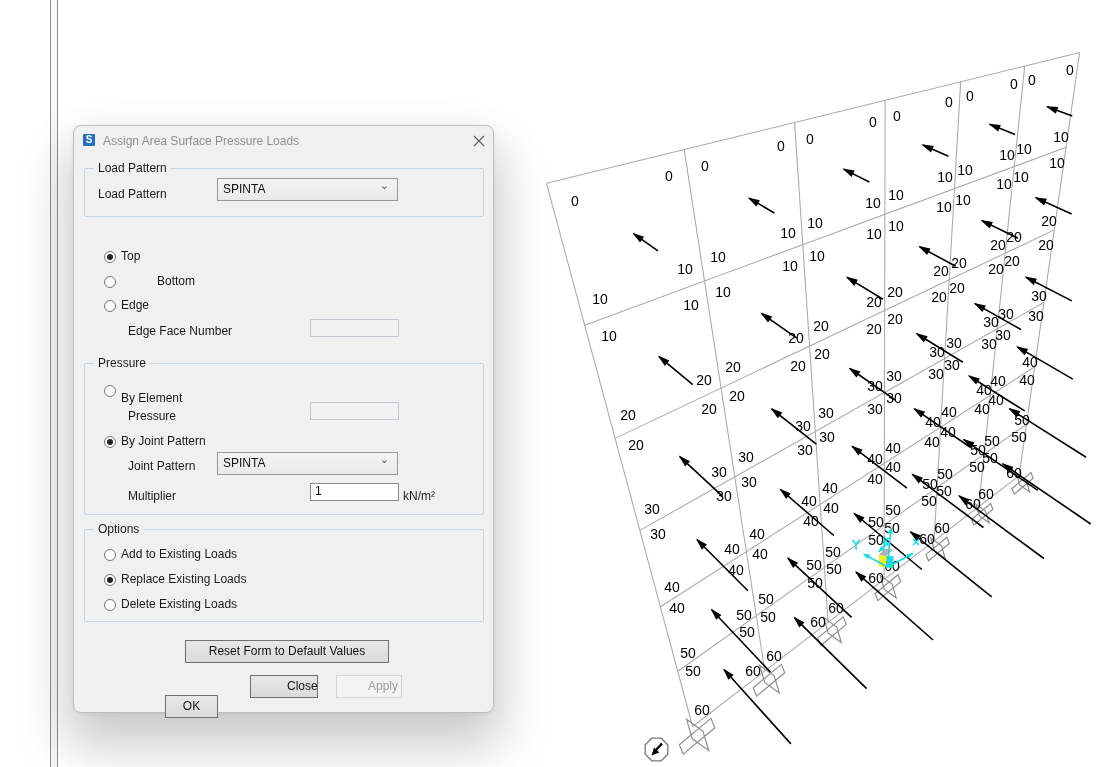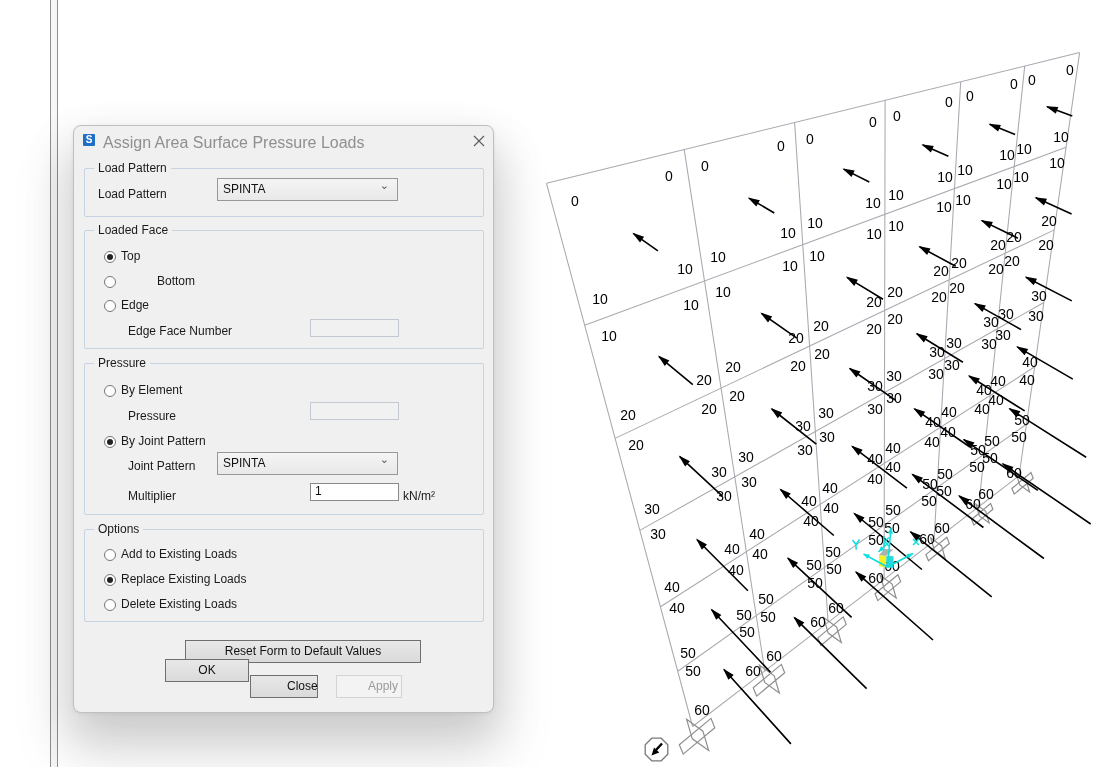--- a/index.html
+++ b/index.html
@@ -7,21 +7,21 @@
 
 #strip { position:absolute; left:50px; top:0; width:8px; height:767px;
   background:#f7f7f7; border-left:1px solid #8c8f94; border-right:1px solid #8c8f94; }
 
 #dlg { position:absolute; left:73px; top:125px; width:421px; height:588px;
   background:#f0f0f0; border:1px solid #bfbfbf; border-radius:8px;
   box-shadow:0 22px 45px 4px rgba(0,0,0,0.15), 0 36px 60px 10px rgba(0,0,0,0.08), 0 1px 4px rgba(0,0,0,0.06); }
 #titlebar { position:absolute; left:0; top:0; width:100%; height:30px; }
 #sicon { position:absolute; left:9px; top:8px; width:12px; height:12px; background:#1f6fc5;
   color:#fff; font-size:10px; font-weight:bold; text-align:center; line-height:12px; border-radius:1px;}
-#title { position:absolute; left:29px; top:8px; font-size:16px; color:#8f8f8f; }
+#title { position:absolute; left:29px; top:8px; font-size:12px; color:#8f8f8f; }
 #xbtn { position:absolute; right:8px; top:9px; width:12px; height:12px; }
 .grp { position:absolute; left:10px; width:400px; border:1px solid #c5d3e2; border-radius:2px; }
 .grp > .cap { position:absolute; left:9px; top:-8px; background:#f0f0f0; padding:0 4px; font-size:12px; color:#1a1a1a; }
 .lbl { position:absolute; font-size:12px; color:#1a1a1a; white-space:nowrap; margin-top:-1px; }
 .radio { position:absolute; width:12px; height:12px; border:1px solid #767676; border-radius:50%; background:#fff; }
 .radio.sel::after { content:""; position:absolute; left:2px; top:2px; width:6px; height:6px; border-radius:50%; background:#222; }
 .combo { position:absolute; left:143px; width:181px; height:23px; border:1px solid #989898;
   background:linear-gradient(#f4f4f4,#e9e9e9); font-size:12px; color:#111; padding:3px 0 12px 5px; }
 .combo::after { content:"\2304"; position:absolute; right:8px; top:0px; color:#555; font-size:11px; }
 .field { position:absolute; left:236px; width:89px; height:18px; border:1px solid #c3c9d2; background:#f1f1f1; }
@@ -216,55 +216,52 @@
           <path d="M1 1L11 11M11 1L1 11" stroke="#5a5a5a" stroke-width="1.1"></path>
         </svg>
     </div>
 
     <div class="grp" style="top:42px; height:49px;">
         <div class="cap">Load Pattern</div>
       </div>
     <div class="lbl" style="left:24px; top:62px;">Load Pattern</div>
     <div class="combo" style="top:52px;">SPINTA</div>
 
-    <div class="grp" style="top:104px; height:119px;">
-        <div class="cap">Loaded Face</div>
-      </div>
     <div class="radio sel" style="left:30px; top:125px;"></div>
       <div class="lbl" style="left:47px; top:124px;">Top</div>
     <div class="radio" style="left:30px; top:150px;"></div>
       <div class="lbl" style="left:47px; top:149px;margin-left:36px;">Bottom</div>
     <div class="radio" style="left:30px; top:174px;"></div>
       <div class="lbl" style="left:47px; top:173px;">Edge</div>
     <div class="lbl" style="left:54px; top:199px;">Edge Face Number</div>
     <div class="field" style="top:193px;"></div>
 
     <div class="grp" style="top:237px; height:152px;">
         <div class="cap">Pressure</div>
       </div>
     <div class="radio" style="left:30px; top:259px;"></div>
-      <div class="lbl" style="left:47px; top:258px;">By Element</div>
+      <div class="lbl" style="left:47px; top:266px;">By Element</div>
     <div class="lbl" style="left:54px; top:284px;">Pressure</div>
     <div class="field" style="top:276px;"></div>
     <div class="radio sel" style="left:30px; top:310px;"></div>
       <div class="lbl" style="left:47px; top:309px;">By Joint Pattern</div>
     <div class="lbl" style="left:54px; top:334px;">Joint Pattern</div>
     <div class="combo" style="top:326px;">SPINTA</div>
     <div class="lbl" style="left:54px; top:364px;">Multiplier</div>
     <div class="field white" style="top:357px;">1</div>
     <div class="lbl" style="left:329px; top:364px;">kN/m²</div>
 
     <div class="grp" style="top:403px; height:93px;">
         <div class="cap">Options</div>
       </div>
     <div class="radio" style="left:30px; top:423px;"></div>
       <div class="lbl" style="left:47px; top:422px;">Add to Existing Loads</div>
     <div class="radio sel" style="left:30px; top:448px;"></div>
       <div class="lbl" style="left:47px; top:447px;">Replace Existing Loads</div>
     <div class="radio" style="left:30px; top:473px;"></div>
       <div class="lbl" style="left:47px; top:472px;">Delete Existing Loads</div>
 
-    <div class="btn" style="left:111px; top:514px; width:236px;">Reset Form to Default Values</div>
-    <div class="btn" style="left:91px; top:533px; width:84px;">OK</div>
+    <div class="btn" style="left:111px; top:514px; width:204px;">Reset Form to Default Values</div>
+    <div class="btn" style="left:91px; top:569px; width:53px;">OK</div>
     <div class="btn" style="left:176px; top:549px; width:68px;padding-left:36px;">Close</div>
     <div class="btn dis" style="left:262px; top:549px; width:66px;padding-left:28px;">Apply</div>
   </div>
 </div>
 
 </body></html>

